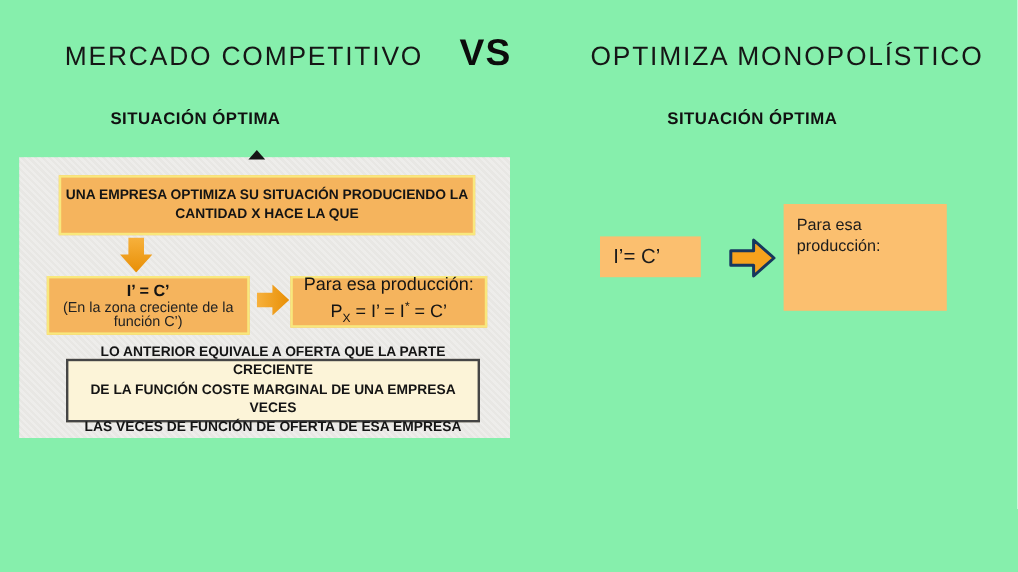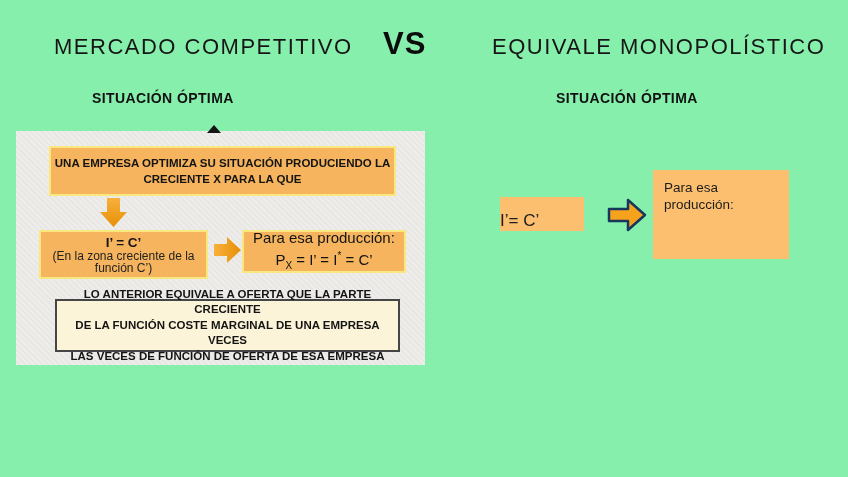--- a/index.html
+++ b/index.html
@@ -28,44 +28,44 @@
   .cond-note{font-size:12px;font-weight:400;line-height:12px;color:#222;}
   .result-box{left:226px;top:99px;width:164px;height:43px;font-size:15px;font-weight:500;line-height:18px;}
   .result-box sub{font-size:10px;}
   .result-box sup{font-size:10px;}
   .bottom-box{left:39px;top:168px;width:345px;height:53px;background:#fcf4d8;border:2px solid #454545;
               font-size:11.5px;font-weight:700;line-height:15.5px;color:#141414;}
   .arrow{position:absolute;}
 
   
   .mono-box{position:absolute;background:#fbbf6f;color:#1c1c1c;box-sizing:border-box;}
-  .mono-cond{left:500px;top:197px;width:84px;height:34px;font-size:17px;display:flex;align-items:flex-end;}
+  .mono-cond{left:500px;top:197px;width:84px;height:34px;font-size:17px;display:flex;align-items:center;padding-left:11px;}
   .mono-result{left:653px;top:170px;width:136px;height:89px;font-size:13.5px;line-height:17px;padding:9px 0 0 11px;}
   .mono-result .wrapline{width:100px;}
   .mono-px{margin-top:14px;}
 </style>
 </head>
 <body>
 
 <div class="canvas">
 
   <div class="title title-left">MERCADO COMPETITIVO</div>
   <div class="vs">VS</div>
-  <div class="title title-right">EQUIVALE MONOPOLÍSTICO</div>
+  <div class="title title-right">OPTIMIZA MONOPOLÍSTICO</div>
 
   <div class="subtitle subtitle-left">SITUACIÓN ÓPTIMA</div>
   <div class="subtitle subtitle-right">SITUACIÓN ÓPTIMA</div>
 
   <div class="panel">
 
     <div class="marker"></div>
 
     <div class="obox top-box">
       <span>UNA EMPRESA OPTIMIZA SU SITUACIÓN PRODUCIENDO LA</span>
-      <span>CRECIENTE X PARA LA QUE</span>
+      <span>CANTIDAD X HACE LA QUE</span>
     </div>
 
     <svg class="arrow" style="left:84px;top:67px;" width="27" height="29" viewBox="0 0 27 29">
       <defs>
         <linearGradient id="gdown" x1="0" y1="0" x2="0" y2="1">
           <stop offset="0" stop-color="#f7b13c"></stop>
             <stop offset="1" stop-color="#e88f06"></stop>
         </linearGradient>
       </defs>
       <polygon points="7,0 20,0 20,14 27,14 13.5,29 0,14 7,14" fill="url(#gdown)"></polygon>

